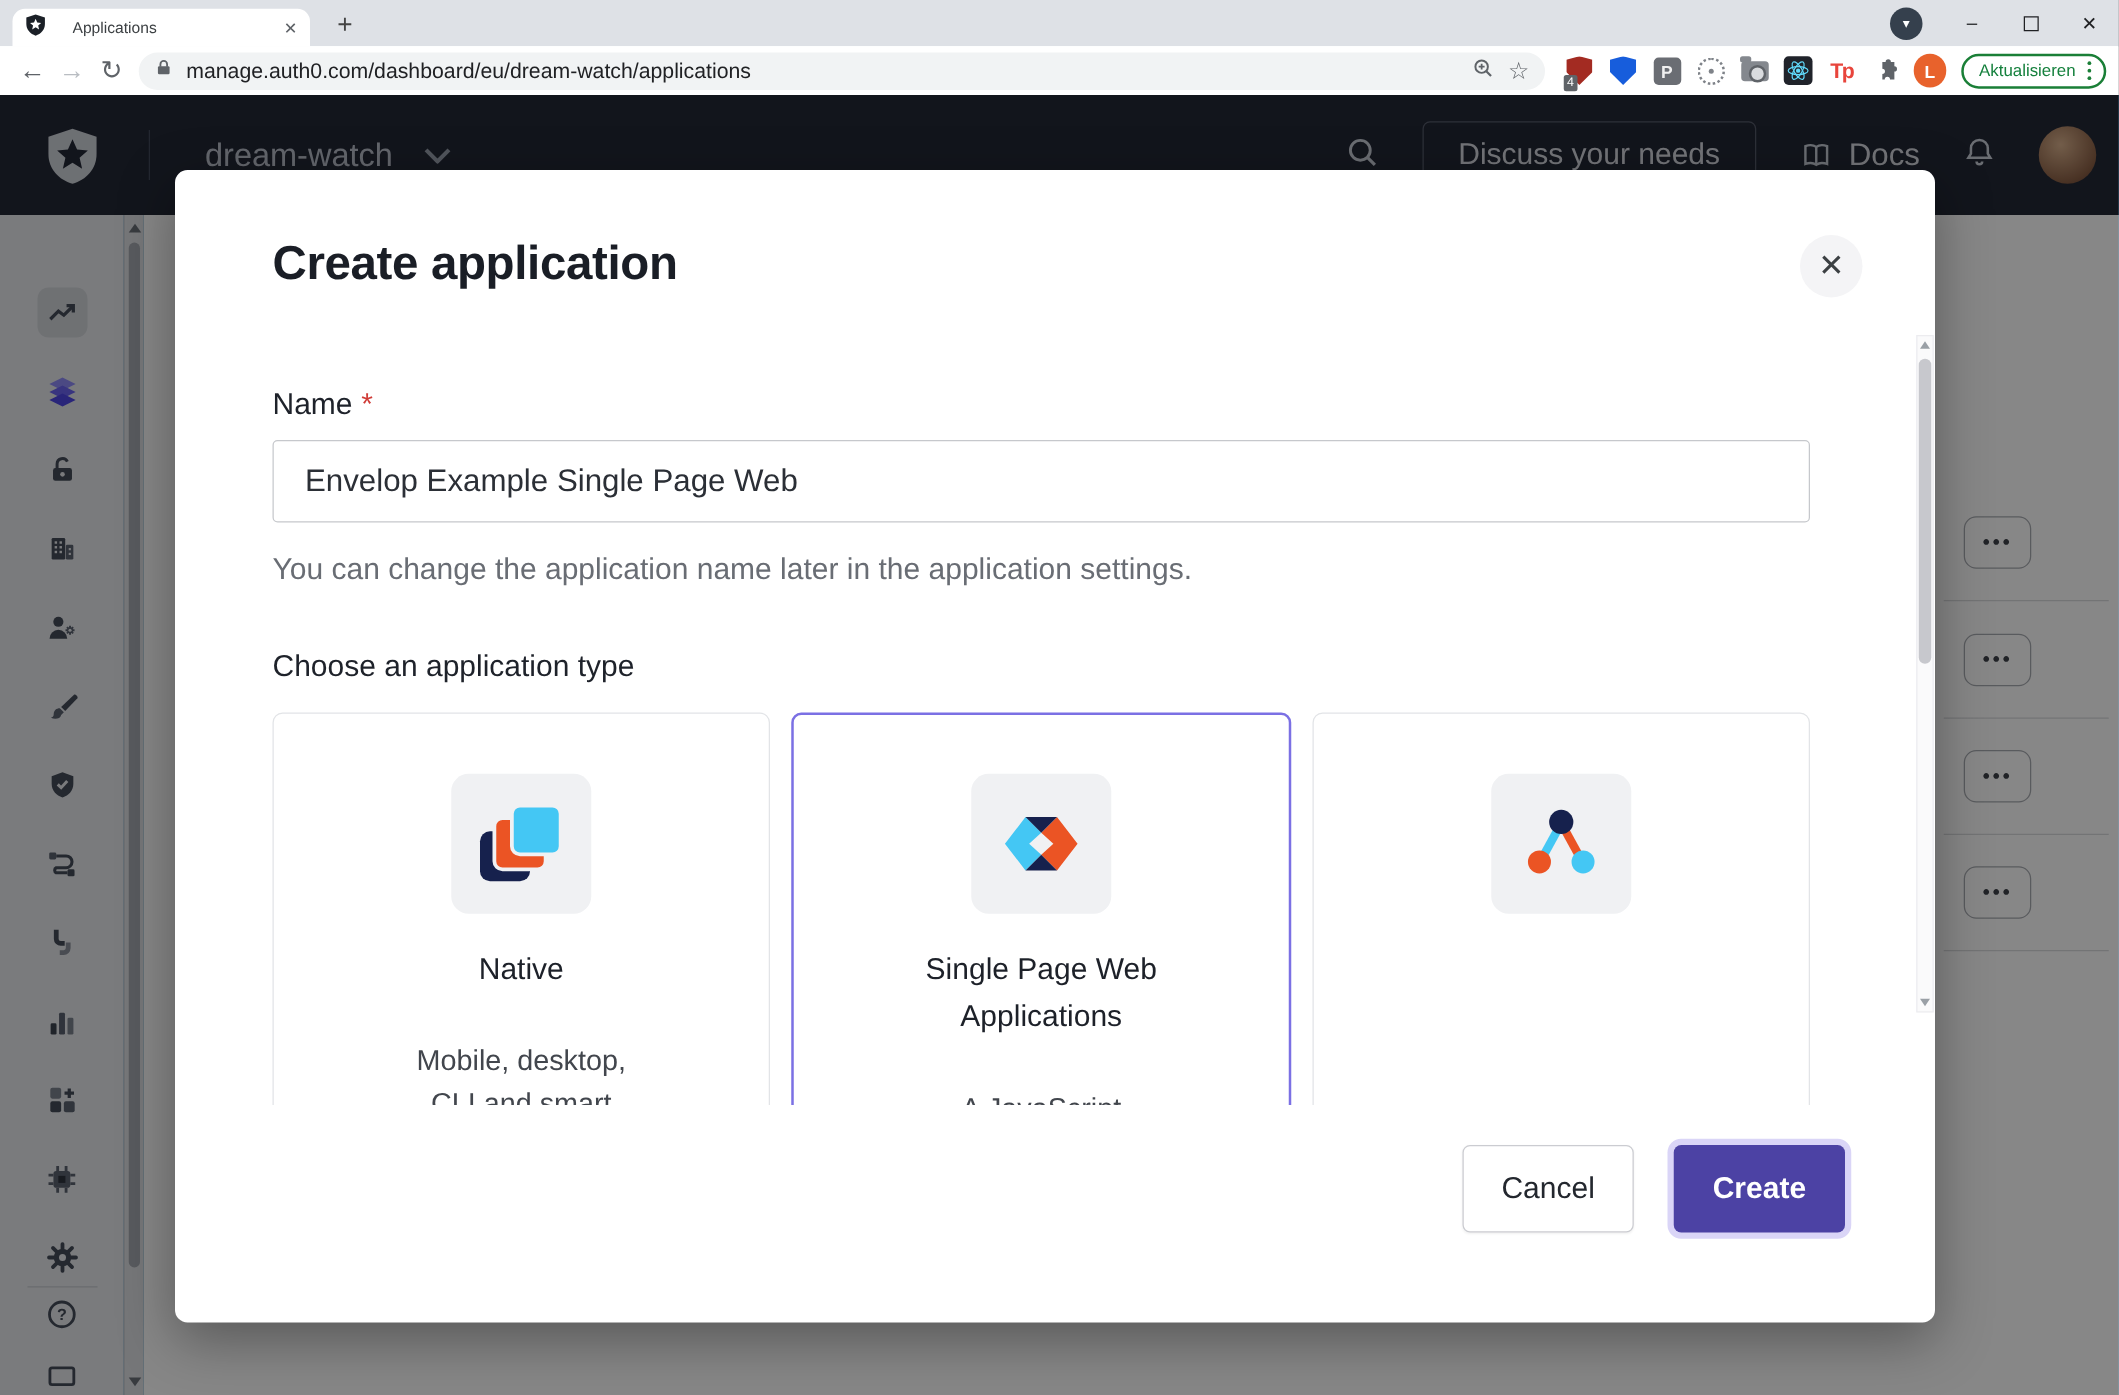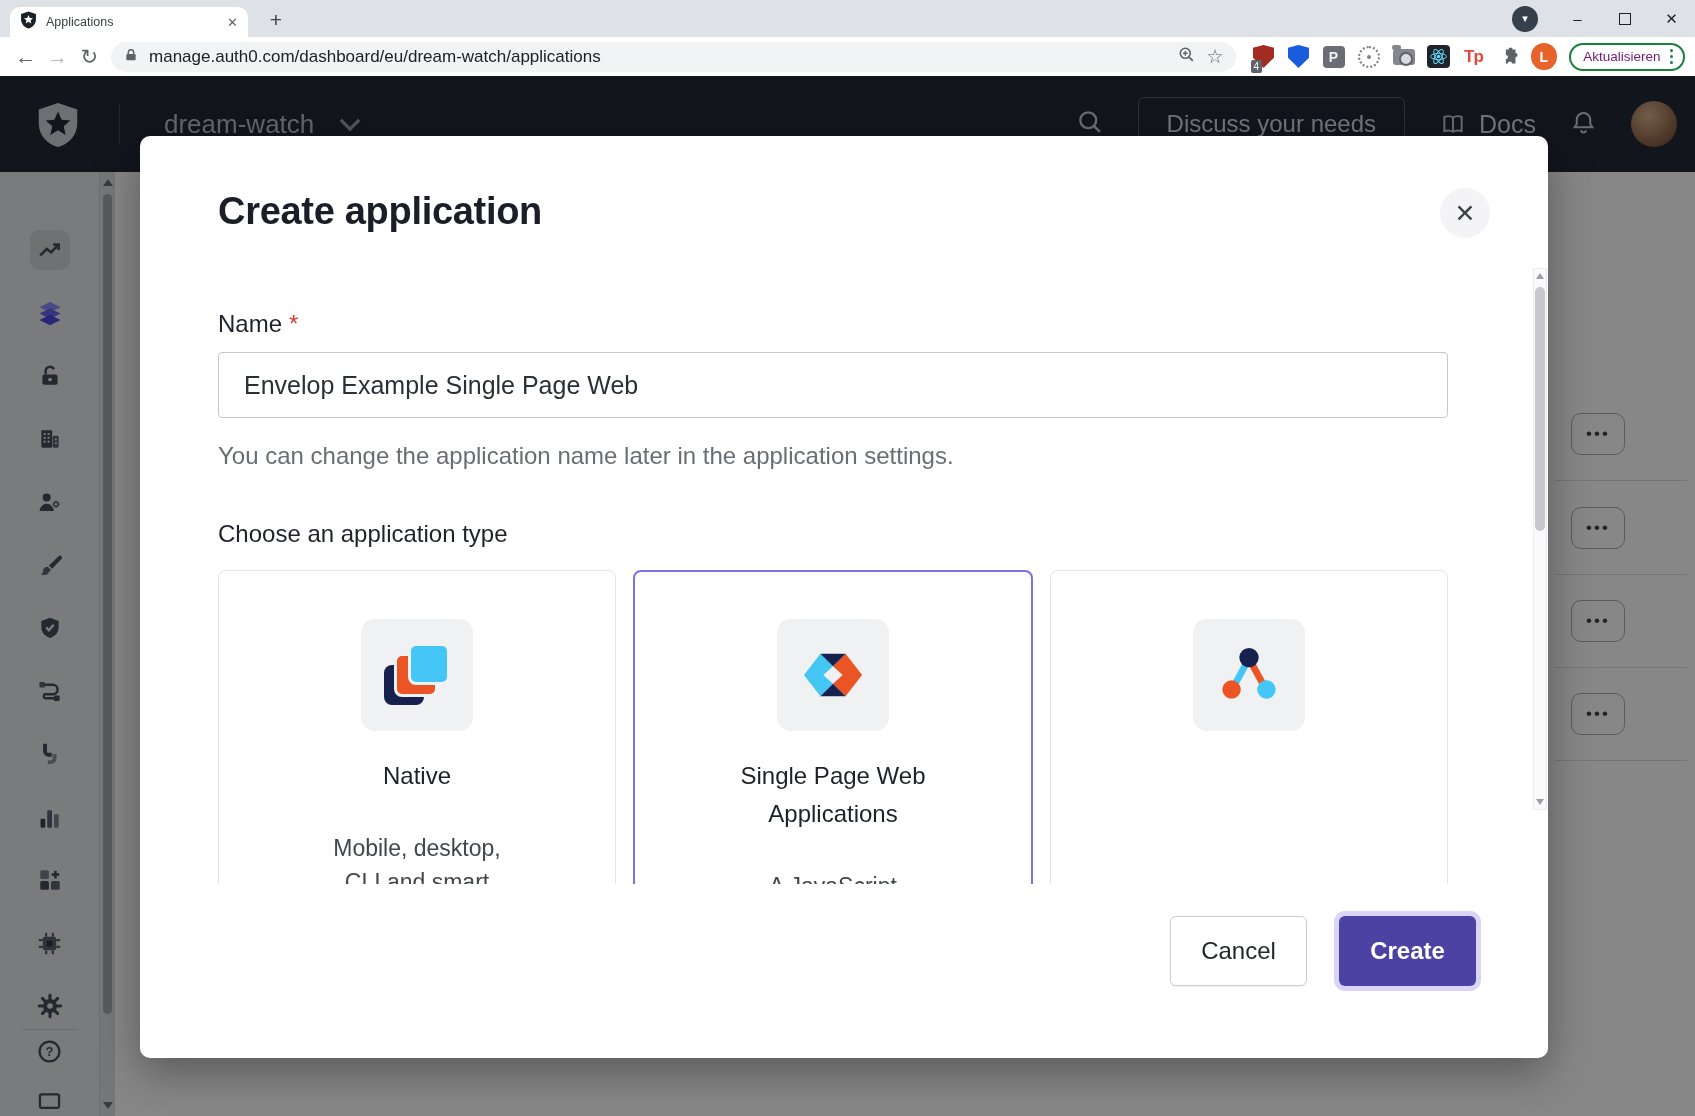--- a/index.html
+++ b/index.html
@@ -4,21 +4,21 @@
 <style>
   * { margin:0; padding:0; box-sizing:border-box; }
   html,body { width:1695px; height:1116px; background:#202124; }
   body { font-family:"Liberation Sans", sans-serif; position:relative; overflow:hidden; }
   .stage { position:absolute; inset:0; width:1695px; height:1116px; background:#fff; }
 
   
   .tabstrip { position:absolute; left:0; top:0; width:100%; height:37px; background:#dee1e6; }
   .tab { position:absolute; left:10px; top:7px; width:238px; height:30px; background:#fff;
          border-radius:10px 10px 0 0; display:flex; align-items:center; padding:0 10px; gap:9px; }
-  .tab-title { font-size:12.5px; color:#3c4043; flex:1; white-space:nowrap; overflow:hidden; }
+  .tab-title { font-size:12.5px; color:#3c4043; flex:1; white-space:nowrap; overflow:hidden;margin-left:12px; }
   .tab-close { font-size:13px; color:#5f6368; cursor:default; }
   .newtab { position:absolute; left:262px; top:6px; width:28px; height:28px; display:flex; align-items:center;
             justify-content:center; font-size:21px; color:#444; }
   .win-controls { position:absolute; right:0; top:0; height:37px; display:flex; align-items:center; }
   .update-circle { width:26px; height:26px; border-radius:50%; background:#35404d; color:#fff; display:flex;
                    align-items:center; justify-content:center; font-size:11px; margin-right:16px; }
   .win-btn { width:47px; height:37px; display:flex; align-items:center; justify-content:center;
              font-size:15px; color:#202124; }
   .maxbox { width:12px; height:12px; border:1.4px solid #202124; }
 
@@ -49,21 +49,21 @@
                     border-radius:2px; }
   .camera::after { content:""; position:absolute; left:6px; top:3px; width:10px; height:10px; border-radius:50%;
                    background:#d9dbde; border:2px solid #5f6368; }
   .reactbox { width:23px; height:23px; background:#20232a; border-radius:4px; display:flex; align-items:center;
               justify-content:center; }
   .tpword { font-size:17px; font-weight:bold; color:#e8453c; letter-spacing:-1px; }
   .profile-l { width:27px; height:27px; border-radius:50%; background:#e8622c; color:#fff; font-size:14px;
                font-weight:bold; display:flex; align-items:center; justify-content:center; margin-left:8px; }
   .update-pill { margin-left:12px; height:28px; border:2px solid #1a7f37; border-radius:15px; display:flex;
                  align-items:center; padding:0 10px 0 12px; gap:9px; }
-  .update-pill span { font-size:13.5px; color:#701a75;text-align:center; }
+  .update-pill span { font-size:13.5px; color:#15803d;text-align:center; }
   .vdots { display:flex; flex-direction:column; gap:2.5px; }
   .vdots i { width:3.5px; height:3.5px; border-radius:50%; background:#1a7f37; }
 
   
   .page { position:absolute; left:0; top:76px; width:1695px; height:1040px; background:#0369a1;text-decoration:underline; }
   .auth-header { position:absolute; left:0; top:0; width:100%; height:96px; background:#232836;
                  display:flex; align-items:center; }
   .hdr-divider { position:absolute; left:119px; top:28px; width:1px; height:40px; background:#434a5c; }
   .tenant { position:absolute; left:164px; top:0; height:96px; display:flex; align-items:center; gap:25px; }
   .tenant-name { font-size:26px; color:#bcc1cc; }

